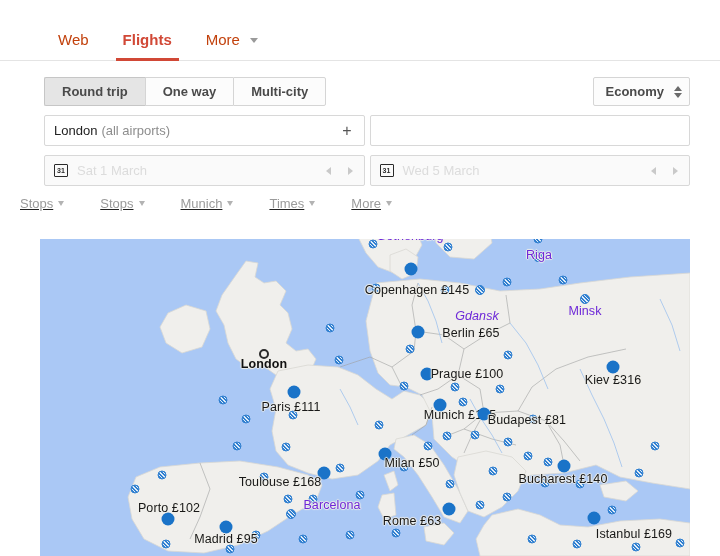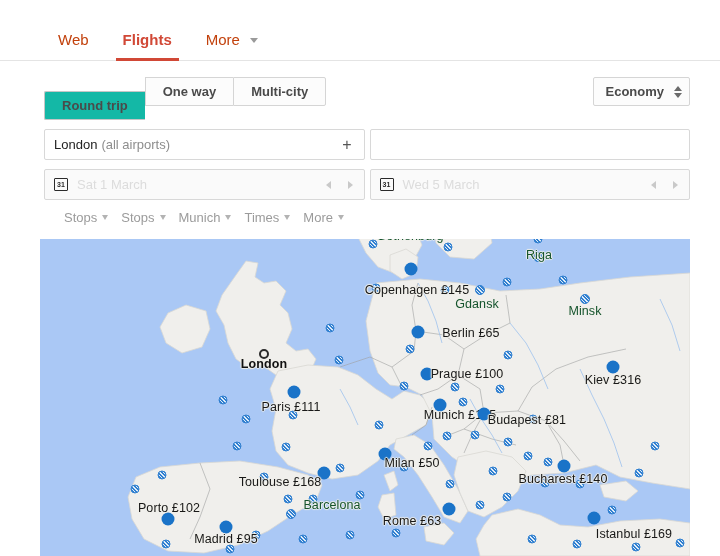--- a/index.html
+++ b/index.html
@@ -64,21 +64,21 @@
     background: #fcfcfc;
     font-size: 13px;
     font-weight: bold;
     color: #4a4a4a;
     display: flex;
     align-items: center;
     cursor: pointer;
   }
   .seg-btn:first-child { border-radius: 2px 0 0 2px; }
   .seg-btn:last-child { border-right: 1px solid #d5d5d5; border-radius: 0 2px 2px 0; }
-  .seg-btn.selected { background: #14b8a6; border-color: #c6c6c6; margin-top: 14px; }
+  .seg-btn.selected { background: #e5e5e5; border-color: #c6c6c6; }
 
   .cabin-select {
     height: 29px;
     min-width: 88px;
     border: 1px solid #d5d5d5;
     border-radius: 2px;
     background: #fcfcfc;
     display: flex;
     align-items: center;
     justify-content: space-between;
@@ -152,23 +152,24 @@
   }
   .nav-arrows i.next {
     border-top: 4px solid transparent;
     border-bottom: 4px solid transparent;
     border-left: 5px solid #c9c9c9;
   }
 
   
   #filterbar {
     display: flex;
-    gap: 13px;
-    padding: 10px 0 9px 64px;
+    gap: 36px;
+    padding: 10px 0 9px 20px;
     background: #fff;
+    text-decoration: underline;
   }
   .filter {
     font-size: 13px;
     color: #9b9b9b;
     cursor: pointer;
     white-space: nowrap;
   }
   .filter .caret {
     display: inline-block;
     margin-left: 5px;
@@ -198,21 +199,21 @@
     white-space: nowrap;
     transform: translate(-50%, 0);
     pointer-events: none;
     letter-spacing: 0.1px;
   }
   .city-label.priced {
     color: #181818;
     text-shadow: 1px 0 1px #f0efe9, -1px 0 1px #f0efe9, 0 1px 1px #f0efe9, 0 -1px 1px #f0efe9;
   }
   .city-label.plain {
-    color: #14532d;
+    color: #6d28d9;
     text-shadow: 1px 0 1px #f0efe9, -1px 0 1px #f0efe9, 0 1px 1px #f0efe9, 0 -1px 1px #f0efe9;
   }
   .city-label.origin { color: #111; font-weight: bold; }
   .dot {
     position: absolute;
     border-radius: 50%;
     transform: translate(-50%, -50%);
     cursor: pointer;
   }
   .dot.solid { background: #1a73c8; }
@@ -430,21 +431,21 @@
       <div class="dot hatch" style="left: 596px; top: 308px; width: 9px; height: 9px;"></div>
       <div class="dot hatch" style="left: 640px; top: 304px; width: 9px; height: 9px;"></div>
       <div class="dot hatch" style="left: 492px; top: 300px; width: 9px; height: 9px;"></div>
       <div class="dot hatch" style="left: 537px; top: 305px; width: 9px; height: 9px;"></div>
       <div class="city-label plain" style="left: 370px; top: -10px;">Gothenburg</div>
       <div class="dot hatch" style="left: 498px; top: 18px; width: 10px; height: 10px;"></div>
       <div class="city-label plain" style="left: 499px; top: 9px;">Riga</div>
       <div class="dot hatch" style="left: 545px; top: 60px; width: 10px; height: 10px;"></div>
       <div class="city-label plain" style="left: 545px; top: 65px;">Minsk</div>
       <div class="dot hatch" style="left: 440px; top: 51px; width: 10px; height: 10px;"></div>
-      <div class="city-label plain" style="left: 437px; top: 58px;">Gdansk</div>
+      <div class="city-label plain" style="left: 437px; top: 70px; font-style: italic;">Gdansk</div>
       <div class="dot hatch" style="left: 251px; top: 275px; width: 10px; height: 10px;"></div>
       <div class="city-label plain" style="left: 264px; top: 259px; margin-left: 28px;">Barcelona</div>
       <div class="dot solid" style="left: 371px; top: 30px; width: 13px; height: 13px;"></div>
       <div class="city-label priced" style="left: 377px; top: 36px; margin-top: 8px;">Copenhagen £145</div>
       <div class="dot solid" style="left: 378px; top: 93px; width: 13px; height: 13px;"></div>
       <div class="city-label priced" style="left: 431px; top: 87px;">Berlin £65</div>
       <div class="dot solid" style="left: 387px; top: 135px; width: 13px; height: 13px;"></div>
       <div class="city-label priced" style="left: 427px; top: 128px;">Prague £100</div>
       <div class="dot solid" style="left: 573px; top: 128px; width: 13px; height: 13px;"></div>
       <div class="city-label priced" style="left: 573px; top: 134px;">Kiev £316</div>

